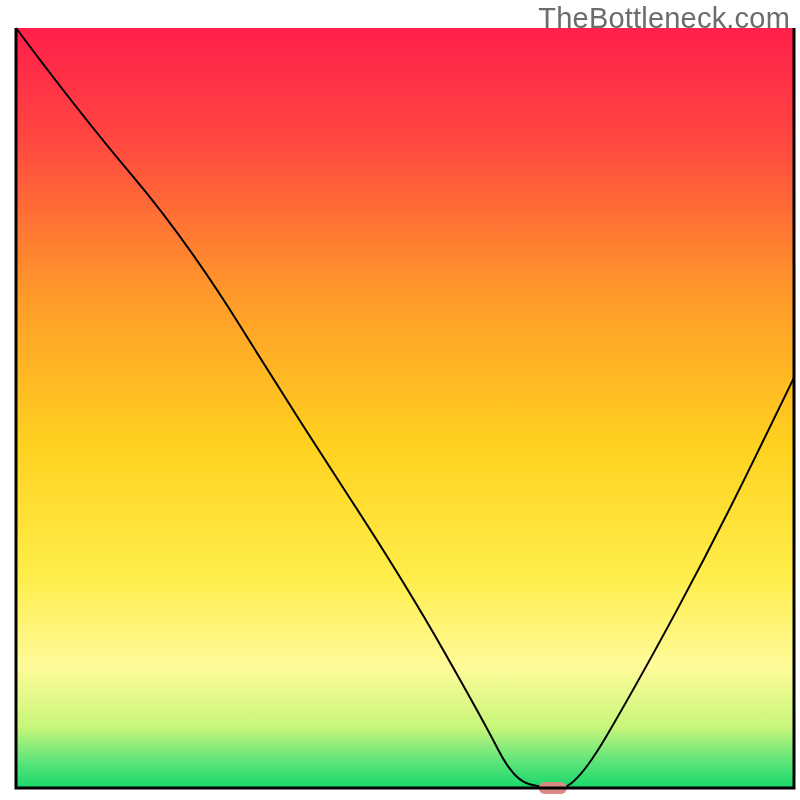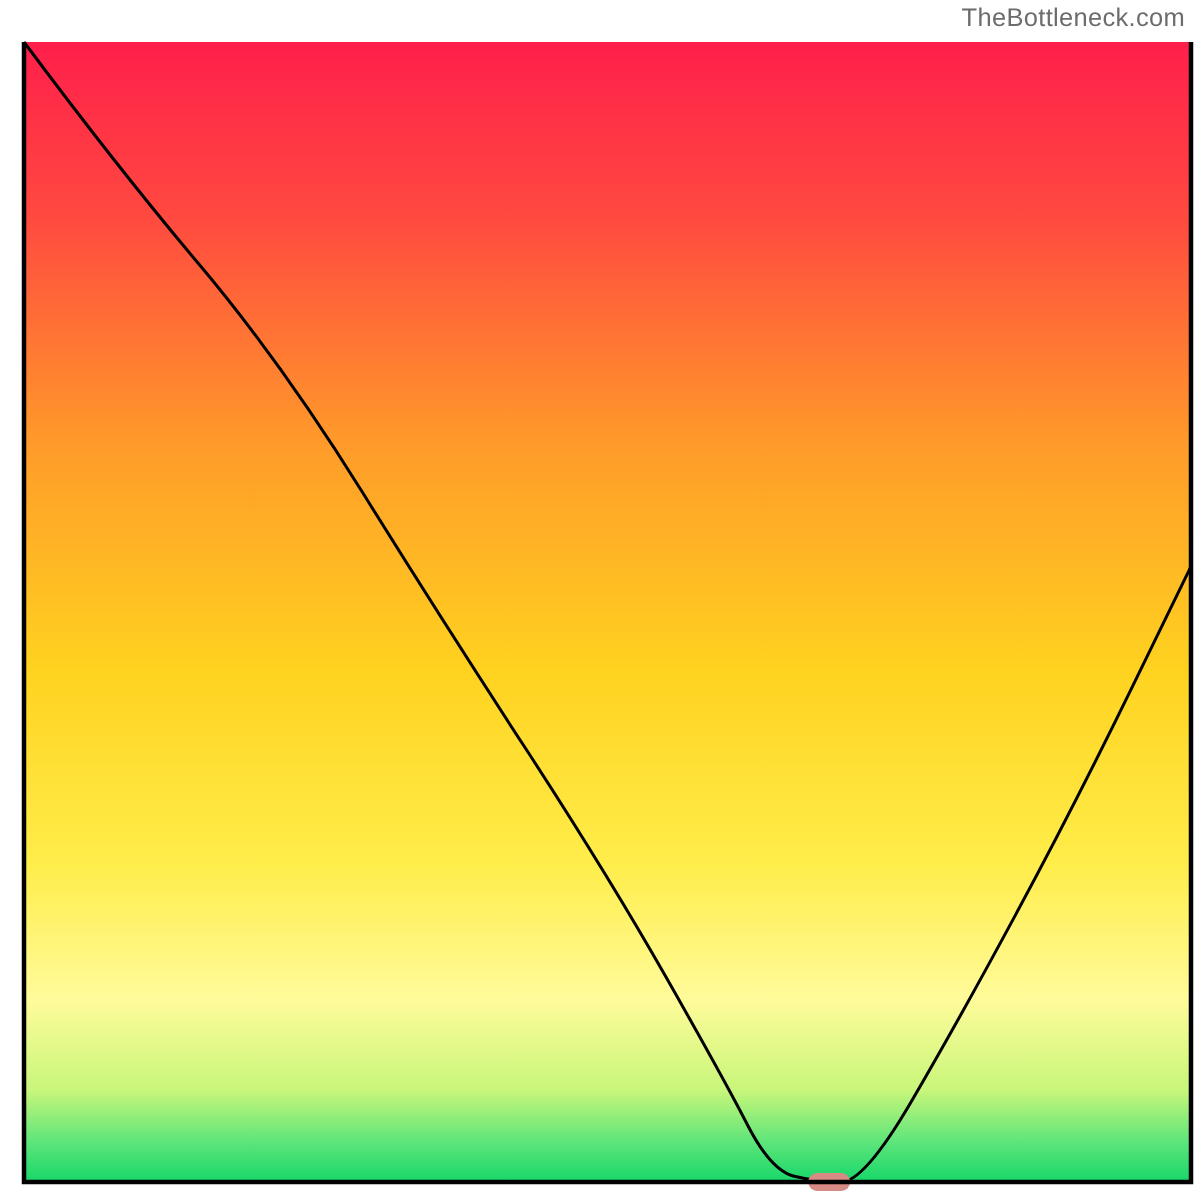--- a/index.html
+++ b/index.html
@@ -14,21 +14,21 @@
   .frame {
     position: relative;
     width: 800px;
     height: 800px;
   }
   .watermark {
     position: absolute;
     top: 2px;
     right: 10px;
     color: #6c6c6c;
-    font-size: 17px;
+    font-size: 29px;
     font-weight: 400;
     letter-spacing: 0.2px;
     z-index: 10;
   }
   svg {
     position: absolute;
     top: 0;
     left: 0;
   }
 </style>

